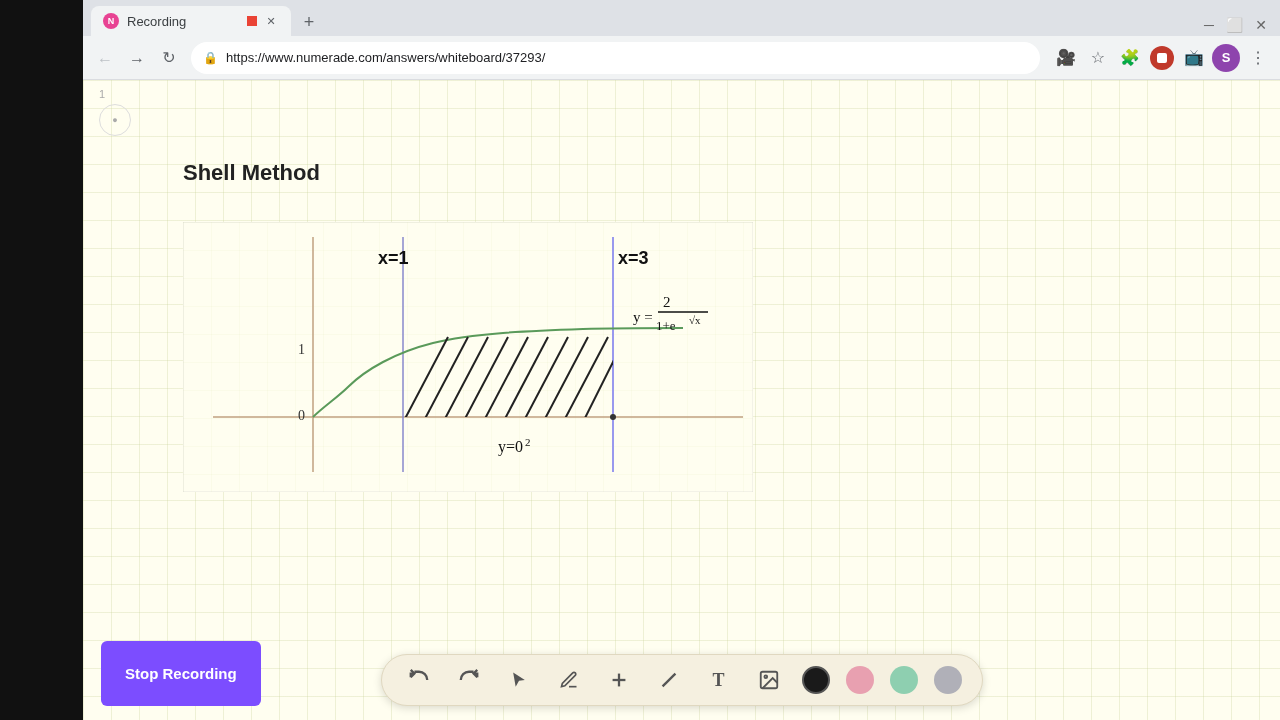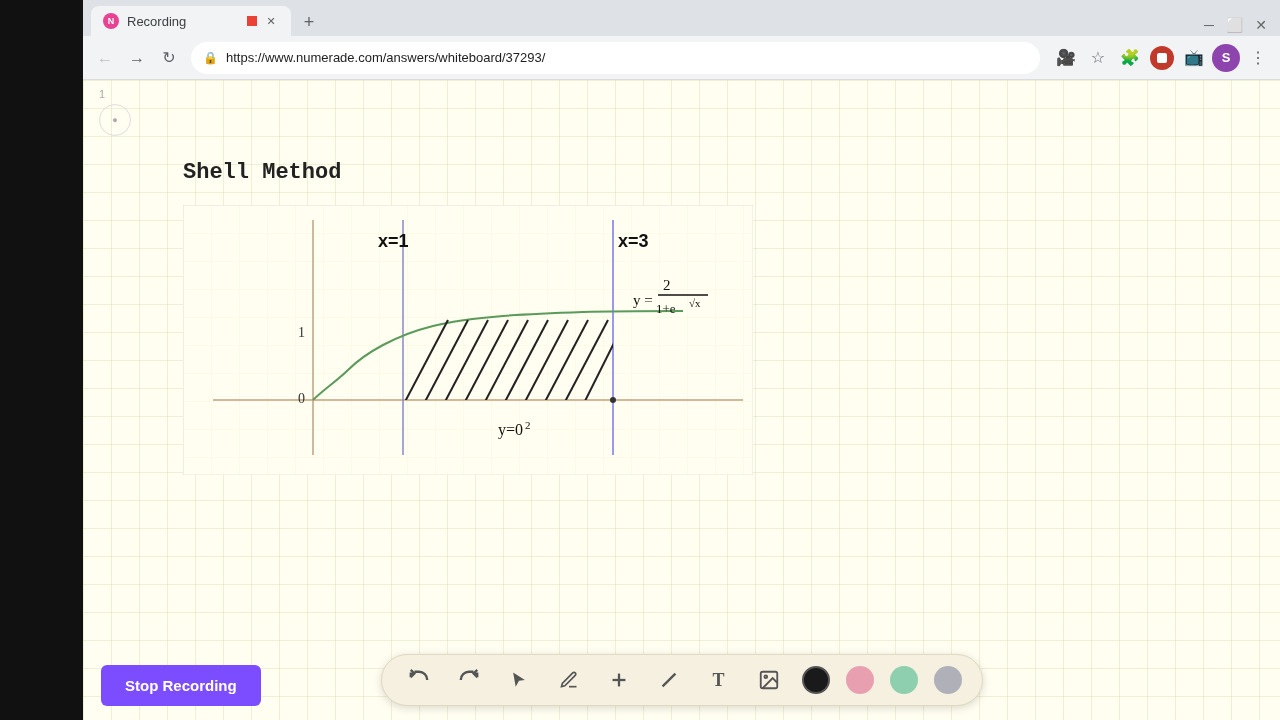--- a/index.html
+++ b/index.html
@@ -189,22 +189,22 @@
       font-weight: bold;
       color: #222;
       margin-bottom: 4px;
       font-family: Georgia, serif;
     }
 
     .problem-subtitle {
       font-size: 22px;
       font-weight: bold;
       color: #222;
-      margin-bottom: 20px;
-      font-family: Liberation Mono, monospace;
+      margin-bottom: 36px;
+      font-family: Liberation Sans, sans-serif;
     }
 
     
     .graph-container {
       position: relative;
       width: 570px;
       height: 270px;
       margin-top: 10px;
     }
 
@@ -228,21 +228,21 @@
       align-items: center;
       justify-content: center;
       gap: 20px;
     }
 
     .stop-recording-btn {
       background: #7c4dff;
       color: white;
       border: none;
       border-radius: 6px;
-      padding: 12px 24px;
+      padding: 24px 24px;
       font-size: 15px;
       font-weight: 600;
       cursor: pointer;
       position: absolute;
       left: 18px;
       bottom: 14px;
     }
 
     .drawing-toolbar {
       background: #f5f0e0;

